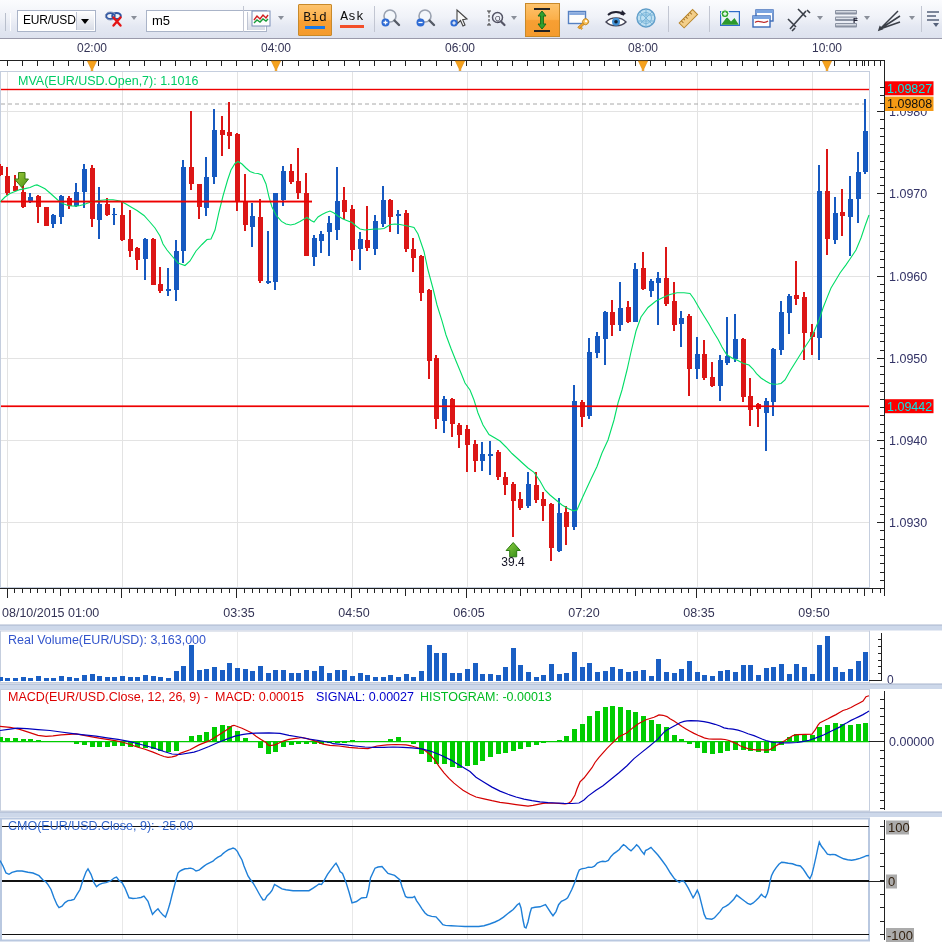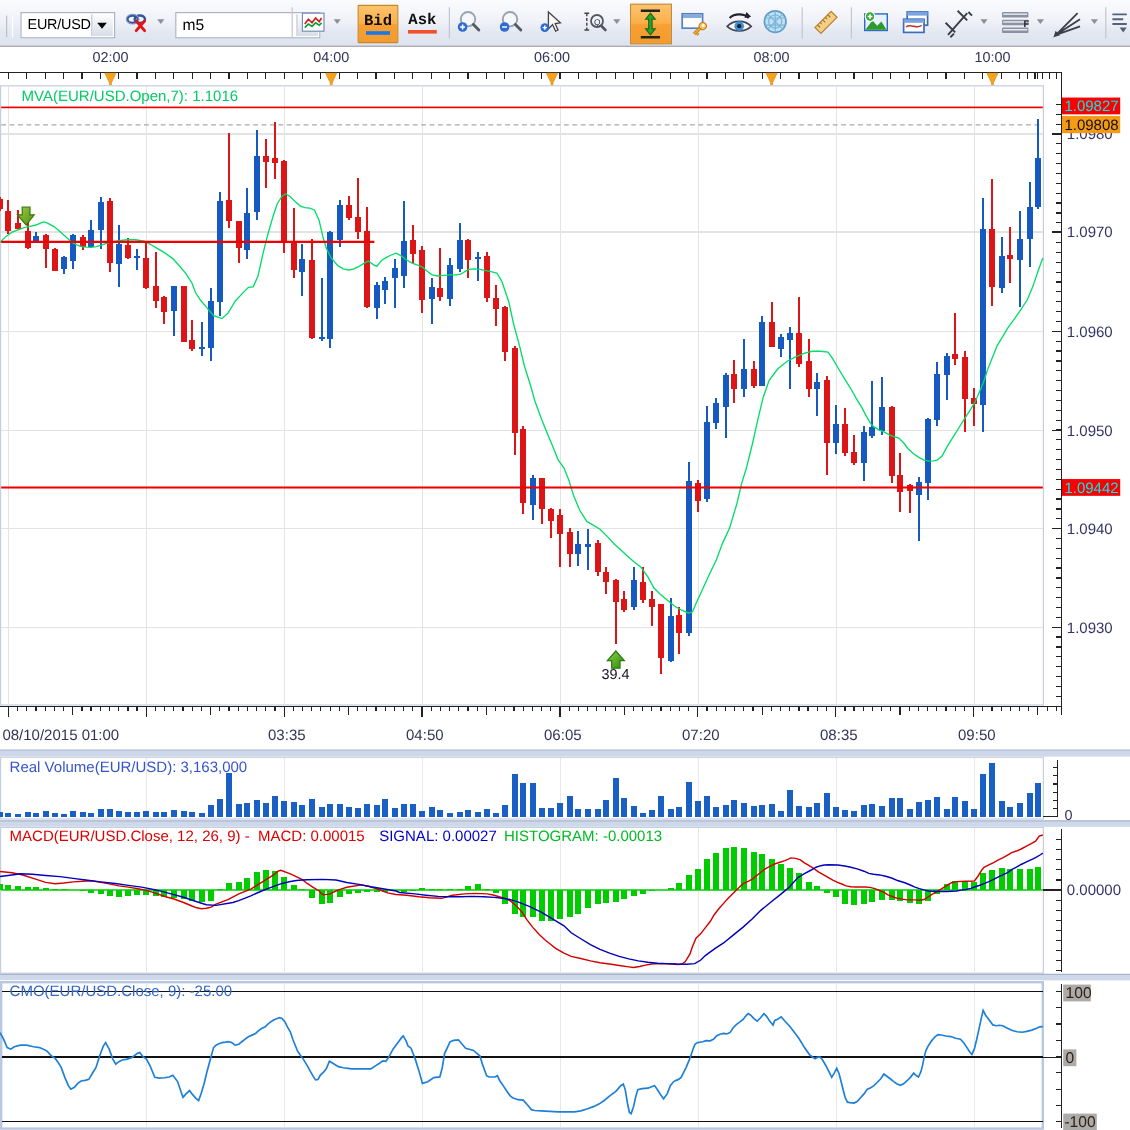--- a/index.html
+++ b/index.html
@@ -644,25 +644,25 @@
         <span class="btn"></span>
       </div>
 <div class="sep" style="left:243px;"></div>
 <svg style="position:absolute;left:251px;top:9px" width="20" height="20" viewBox="0 0 20 20">
  <rect x="1" y="2" width="18" height="15" fill="#fdfdfd" stroke="#7a8eb8"></rect>
  <polyline points="3,11 6,7 9,10 12,6 15,9 17,6" fill="none" stroke="#d02020" stroke-width="1.4"></polyline>
  <polyline points="3,14 6,11 9,13 12,10 15,12 17,10" fill="none" stroke="#169c3a" stroke-width="1.4"></polyline>
 </svg>
 <div class="ddarr" style="left:278px;"></div>
 <div style="position:absolute;left:298px;top:4px;width:32px;height:30px;background:linear-gradient(#fdc36d,#fbaf49 48%,#f79f33 52%,#f49b2e);border:1px solid #c8892a;border-radius:1px;">
- <div style="position:absolute;left:0;right:0;top:5px;text-align:center;font-size:13px;font-weight:bold;color:#101010;font-family:'Liberation Mono',monospace;">Bid</div>
+ <div style="position:absolute;left:0;right:0;top:5px;text-align:center;font-size:13px;font-weight:normal;color:#101010;font-family:'Liberation Mono',monospace;">Bid</div>
  <div style="position:absolute;left:6px;right:6px;top:21px;height:3px;background:#1778e8;"></div>
 </div>
 <div style="position:absolute;left:337px;top:4px;width:30px;height:30px;">
- <div style="position:absolute;left:0;right:0;top:5px;text-align:center;font-size:13px;font-weight:bold;color:#101010;font-family:'Liberation Mono',monospace;">Ask</div>
+ <div style="position:absolute;left:0;right:0;top:5px;text-align:center;font-size:13px;font-weight:normal;color:#101010;font-family:'Liberation Mono',monospace;">Ask</div>
  <div style="position:absolute;left:3px;right:3px;top:21px;height:3px;background:#f34f2a;"></div>
 </div>
 <div class="sep" style="left:374px;"></div>
 <svg style="position:absolute;left:380px;top:8px" width="22" height="22" viewBox="0 0 22 22">
  <circle cx="10" cy="8" r="6" fill="#f4f7fb" stroke="#9aa2b0" stroke-width="1.6"></circle>
  <path d="M14.5 12.5 L19 17" stroke="#555b66" stroke-width="2.4" stroke-linecap="round"></path>
  <circle cx="5.5" cy="14.5" r="4" fill="#2e6bd4"></circle>
         <path d="M3.4 14.5h4.2M5.5 12.4v4.2" stroke="#fff" stroke-width="1.3"></path>
 </svg>
 <svg style="position:absolute;left:415px;top:8px" width="22" height="22" viewBox="0 0 22 22">

